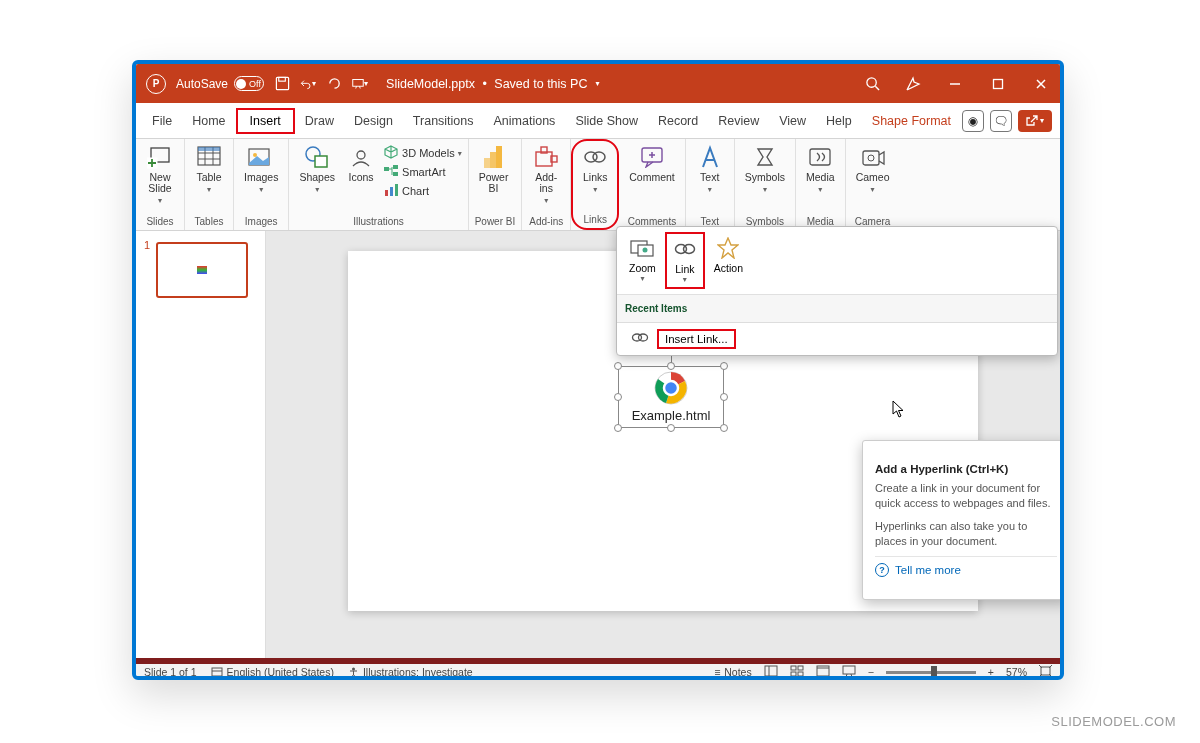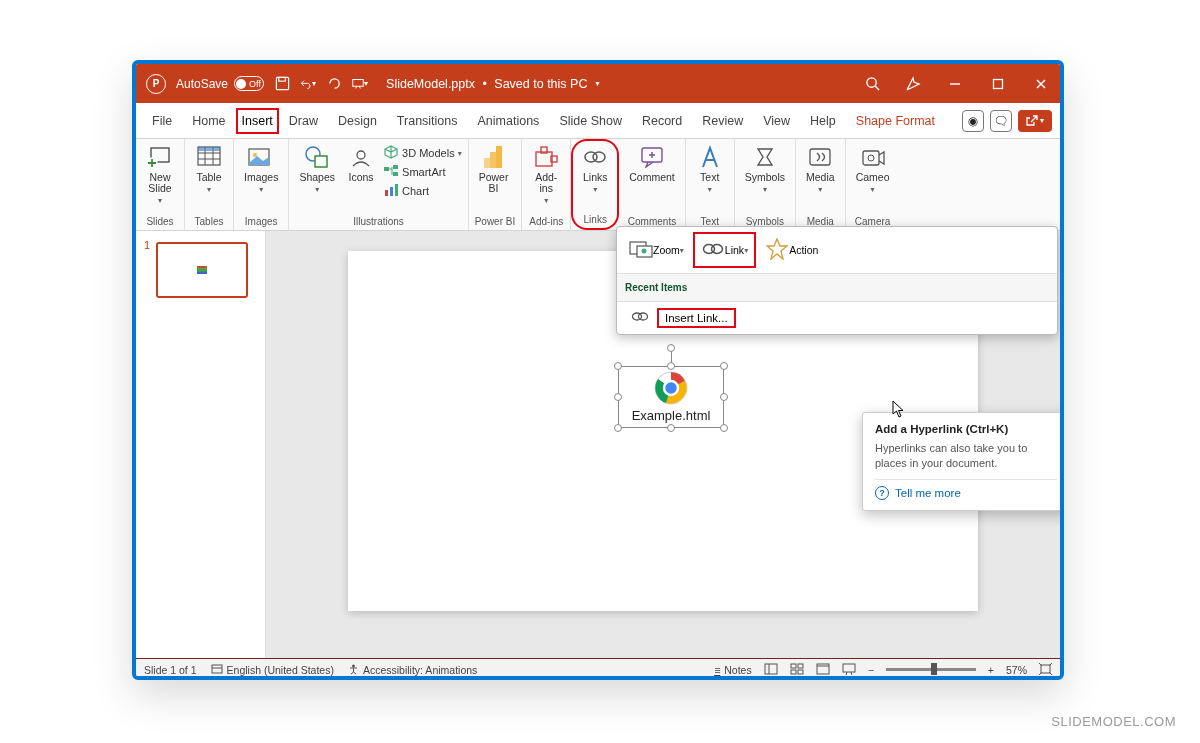--- a/index.html
+++ b/index.html
@@ -13,21 +13,21 @@
   .toggle-knob { width:10px; height:10px; background:#fff; border-radius:50%; }
   .toggle-text { font-size:9px; margin-left:3px;}
   .tb-icon { width:16px; height:16px; display:flex; align-items:center; justify-content:center; cursor:pointer; }
   .tb-filename { margin-left:8px; display:flex; align-items:center; gap:4px; font-size:12.5px;}
   .tb-right { margin-left:auto; display:flex; gap:25px; align-items:center; }
   .win-btn { width:18px; height:18px; display:flex; align-items:center; justify-content:center; cursor:pointer; }
   
   .tabs-row { height:36px; background:#fff; border-bottom:1px solid #d4d4d4; display:flex; align-items:center; font-size:12.5px; color:#222; padding-left:6px;}
   .tab { padding:6px 10px; cursor:pointer; color:#444; }
   .tab.active { color:#000; border-bottom:2px solid #c43e1c; font-weight:400;}
-  .tab.highlight-red { border:2px solid #e30613; padding:4px 4px; }
+  .tab.highlight-red { border:2px solid #e30613; padding:4px 12px; }
   .tab.accent { color:#c43e1c; }
   .tabs-right { margin-left:auto; display:flex; gap:6px; padding-right:8px; align-items:center;}
   .share-pill { background:#c43e1c; color:#fff; border-radius:4px; width:34px; height:22px; display:flex; align-items:center; justify-content:center; gap:2px; font-size:11px;}
   .round-btn { width:22px; height:22px; border:1px solid #777; border-radius:4px; display:flex; align-items:center; justify-content:center; font-size:12px;}
   
   .ribbon { height:92px; background:#fafafa; border-bottom:1px solid #d4d4d4; display:flex; font-size:10.5px; color:#333;}
   .rgroup { border-right:1px solid #e0e0e0; padding:3px 6px 0 6px; display:flex; flex-direction:column; }
   .rgroup-body { display:flex; gap:4px; flex:1; align-items:flex-start;}
   .rgroup-label { text-align:center; font-size:10px; color:#555; padding-bottom:3px; }
   .big-btn { display:flex; flex-direction:column; align-items:center; justify-content:flex-start; padding:2px 4px; cursor:pointer; gap:2px; min-width:36px;}
@@ -49,36 +49,36 @@
   .sel-object { position:absolute; left:270px; top:115px; width:106px; }
   .sel-box { border:1px solid #888; position:relative; padding:4px; text-align:center;}
   .handle { width:8px; height:8px; background:#fff; border:1px solid #888; border-radius:50%; position:absolute;}
   .rot-handle { width:8px; height:8px; background:#fff; border:1px solid #888; border-radius:50%; position:absolute; top:-22px; left:calc(50% - 4px);}
   .rot-line {position:absolute; top:-15px; left:50%; width:1px; height:14px; background:#888;}
   .chrome-icon { width:34px; height:34px; margin:0 auto 3px auto; position:relative;}
   .fname { font-size:13px; color:#222; }
   
   .links-dropdown { position:absolute; top:162px; left:480px; background:#fff; border:1px solid #bbb; border-radius:4px; box-shadow:0 3px 12px rgba(0,0,0,.25); z-index:5;}
   .ld-top { display:flex; padding:5px; gap:2px; border-bottom:1px solid #e0e0e0;}
-  .ld-btn { display:flex; flex-direction:row; align-items:center; padding:3px 6px; font-size:10.5px; cursor:pointer; border:1px solid transparent;}
+  .ld-btn { display:flex; flex-direction:column; align-items:center; padding:3px 6px; font-size:10.5px; cursor:pointer; border:1px solid transparent;}
   .ld-btn .ic2 { width:24px; height:24px; display:flex; align-items:center; justify-content:center; margin-bottom:2px;}
   .ld-btn.hl { border:2px solid #e30613;}
   .recent-pane { width:440px; font-size:12px;}
   .recent-hdr { padding:8px 8px; font-weight:bold; font-size:10px; color:#14532d; background:#f6f6f6;}
   .recent-empty { text-align:center; color:#888; padding:12px 0; font-size:11.5px;}
   .insert-link-row { border-top:1px solid #ddd; padding:6px 14px; display:flex; align-items:center; gap:8px; cursor:pointer;}
   .insert-link-row .hlbox { border:2px solid #e30613; padding:2px 6px; font-size:11.5px; color:#000;}
   
-  .tooltip { position:absolute; top:348px; left:726px; width:208px; background:#fff; border:1px solid #ccc; border-radius:3px; box-shadow:0 4px 14px rgba(0,0,0,.25); padding:10px 12px; font-size:11px; color:#555; z-index:6;}
+  .tooltip { position:absolute; top:376px; left:726px; width:208px; background:#fff; border:1px solid #ccc; border-radius:3px; box-shadow:0 4px 14px rgba(0,0,0,.25); padding:22px 12px; font-size:11px; color:#555; z-index:6;}
   .tooltip .tt-title { font-weight:bold; color:#222; margin-bottom:6px; font-size:11.5px;}
   .tooltip p { margin:0 0 8px 0; line-height:1.35;}
   .tell-more { display:flex; align-items:center; gap:6px; color:#0067b8; padding-top:6px; border-top:1px solid #e5e5e5; cursor:pointer; font-size:11.5px;}
   .tell-q { width:14px; height:14px; border:1.5px solid #0067b8; border-radius:50%; display:flex; align-items:center; justify-content:center; font-size:9px; font-weight:bold;}
   
-  .statusbar { height:22px; background:#f3f3f3; border-top:1px solid #7f1d1d; display:flex; align-items:center; font-size:10.5px; color:#444; padding:0 8px; gap:14px;}
+  .statusbar { height:22px; background:#f3f3f3; border-top:6px solid #7f1d1d; display:flex; align-items:center; font-size:10.5px; color:#444; padding:0 8px; gap:14px;}
   .sb-right { margin-left:auto; display:flex; align-items:center; gap:12px;}
   .zoom-slider { width:90px; height:3px; background:#888; position:relative;}
   .zoom-knob { width:6px; height:12px; background:#555; position:absolute; top:-5px; left:45px;}
   
   .watermark { position:absolute; bottom:14px; right:24px; font-size:13px; color:#9b9b9b; letter-spacing:.5px; }
   .cursor-arrow { position:absolute; top:336px; left:756px; z-index:7; font-size:14px; color:#000;}
 </style>
 </head>
 <body>
 
@@ -463,21 +463,21 @@
           <rect x="1" y="1" width="10" height="8" fill="none" stroke="#555"></rect>
           <path d="M1 4h10" stroke="#555"></path>
         </svg>
         <span>English (United States)</span>
       </span>
     <span style="display:flex;align-items:center;gap:4px;">
         <svg width="11" height="11">
           <circle cx="5.5" cy="2" r="1.5" fill="#555"></circle>
           <path d="M2 4h7M5.5 4v4M3 10l2.5-2l2.5 2" stroke="#555" fill="none"></path>
         </svg>
-        <span>Accessibility: Animations</span>
+        <span>Illustrations: Investigate</span>
       </span>
     <div class="sb-right">
       <span style="display:flex;align-items:center;gap:4px;">
           <span style="text-decoration:underline">≡</span>
           <span>Notes</span>
         </span>
       <span><svg width="14" height="12">
             <rect x="1" y="1" width="12" height="10" fill="none" stroke="#555"></rect>
             <path d="M5 1v10" stroke="#555"></path>
           </svg></span>
@@ -547,20 +547,21 @@
               <ellipse cx="6" cy="6.5" rx="4.5" ry="3.5" fill="none" stroke="#555" stroke-width="1.3"></ellipse>
               <ellipse cx="12" cy="6.5" rx="4.5" ry="3.5" fill="none" stroke="#555" stroke-width="1.3"></ellipse>
             </svg></span>
         <span class="hlbox">Insert Link...</span>
       </div>
     </div>
   </div>
 
   <div class="tooltip">
     <div class="tt-title">Add a Hyperlink (Ctrl+K)</div>
+    <p>Create a link in your document for quick access to webpages and files.</p>
     <p>Hyperlinks can also take you to places in your document.</p>
     <div class="tell-more">
       <div class="tell-q">?</div>
       <span>Tell me more</span>
     </div>
   </div>
 
   <div class="cursor-arrow">
     <svg width="14" height="18" viewBox="0 0 14 18">
         <path d="M1 1 L1 14 L4.5 11 L7 17 L9 16 L6.5 10.5 L11 10.5 Z" fill="#fff" stroke="#000" stroke-width="1"></path>

